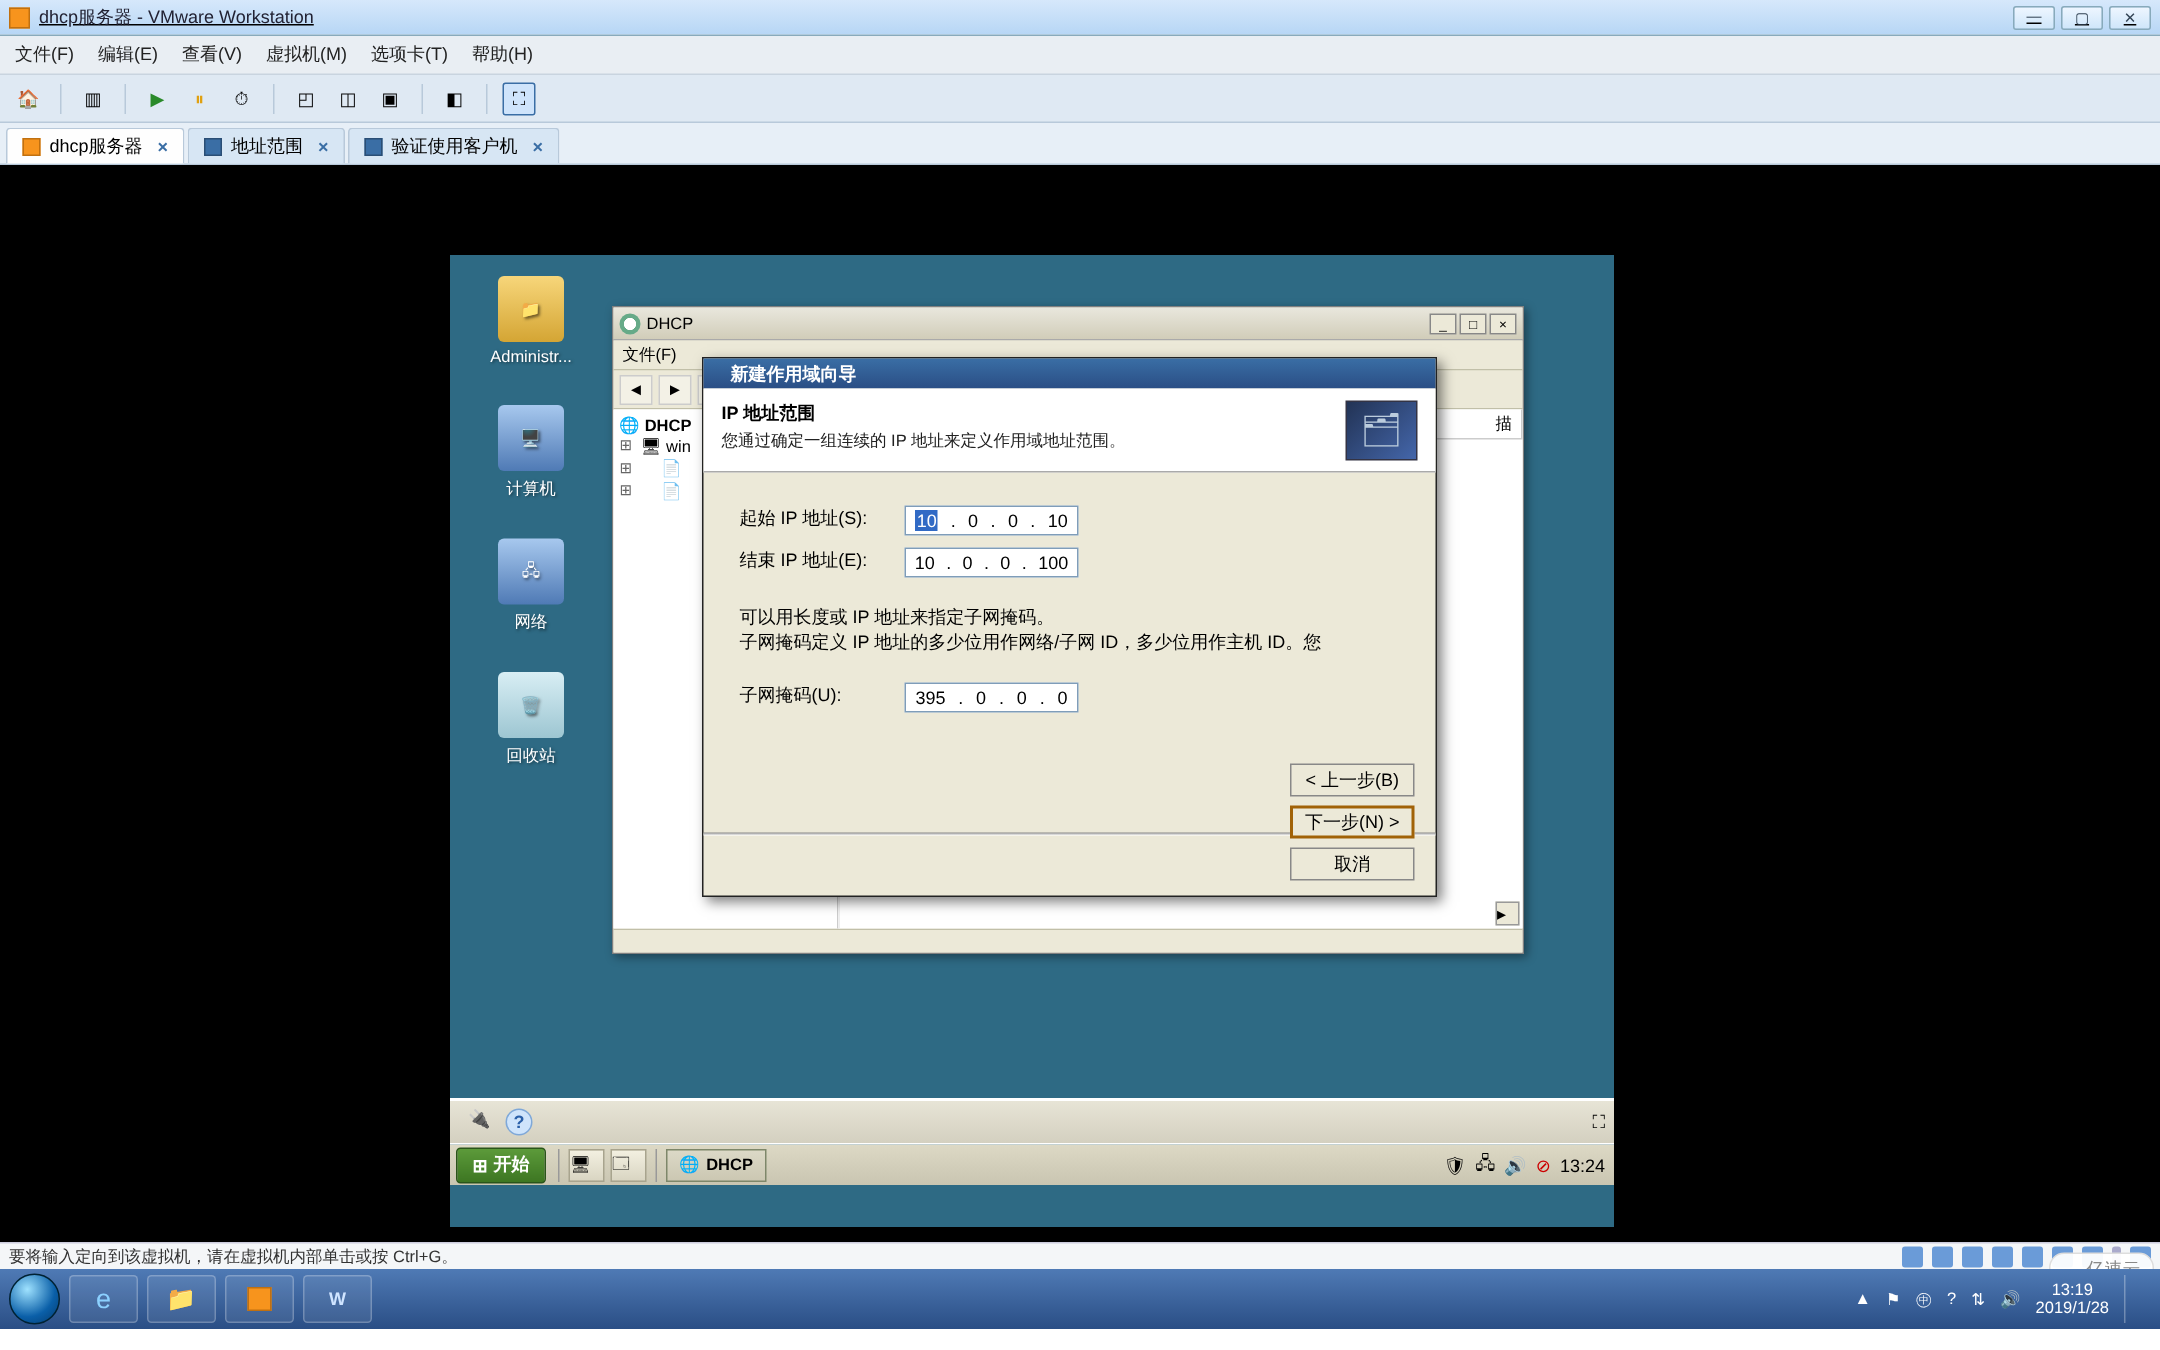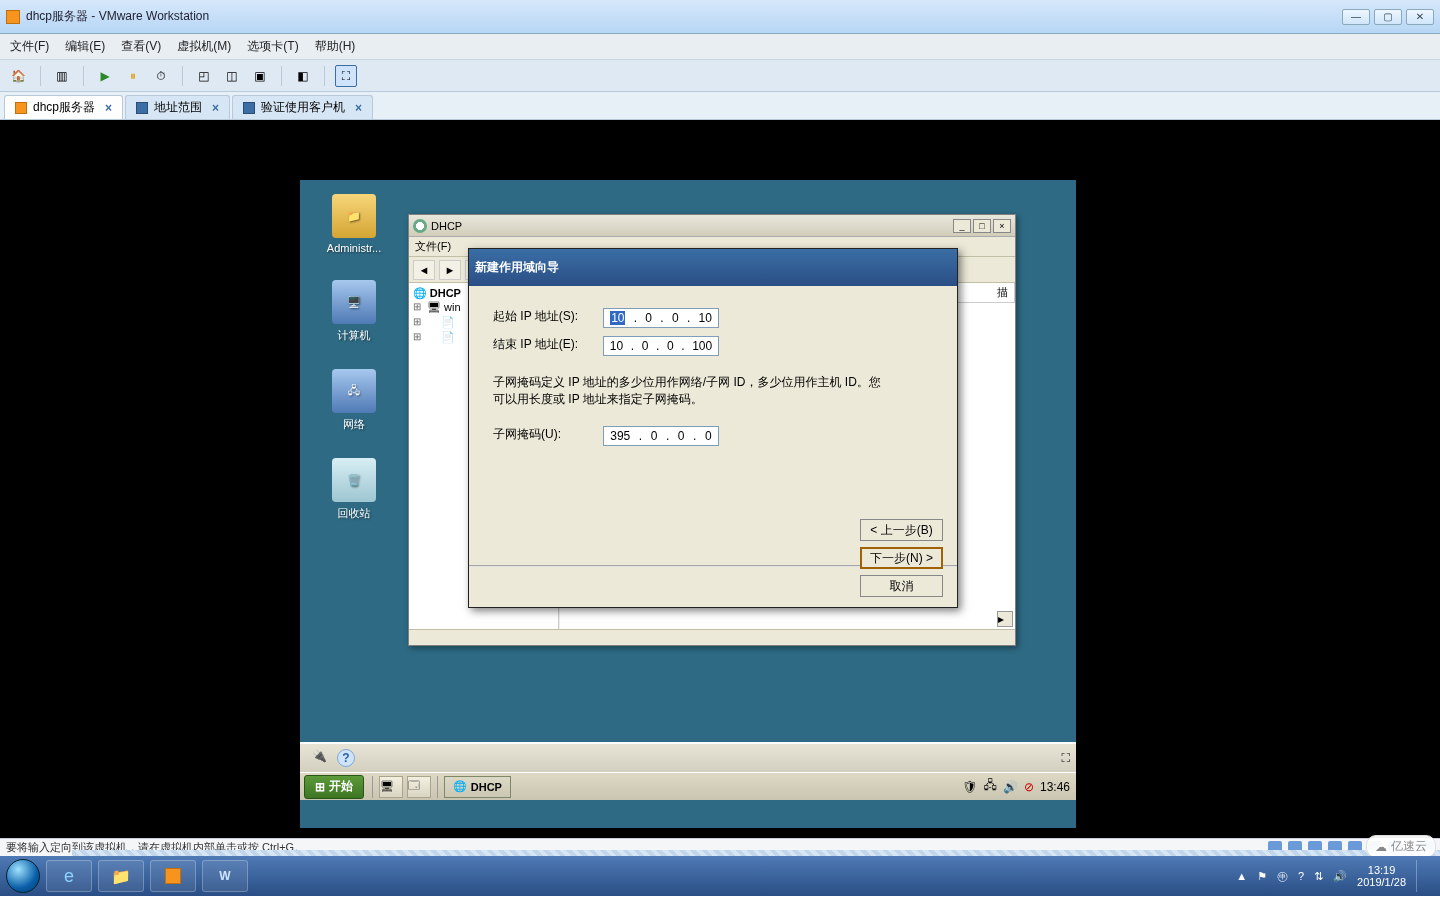--- a/index.html
+++ b/index.html
@@ -1,19 +1,19 @@
 <!DOCTYPE html>
 <html><head>
 <meta charset="utf-8">
 <style>
 * { box-sizing: border-box; margin: 0; padding: 0; font-family: "Microsoft YaHei", Tahoma, sans-serif; }
 body { width: 1440px; height: 900px; background: #fff; overflow: hidden; position: relative; font-size: 12px; }
 
 
-.outer-title { height: 34px; background: linear-gradient(#d6e8fb,#b7d6f5); border-bottom: 1px solid #8ab; display: flex; align-items: center; padding: 0 6px; }
+.outer-title { height: 24px; background: linear-gradient(#d6e8fb,#b7d6f5); border-bottom: 1px solid #8ab; display: flex; align-items: center; padding: 0 6px; text-decoration: underline; }
 .outer-title .icon-sq { width: 14px; height: 14px; background: #f7941d; border: 1px solid #c07010; margin-right: 6px; }
 .outer-title .ttl { font-size: 12px; color: #223; }
 .outer-title .spacer { flex: 1; }
 .winbtns { display: flex; gap: 4px; }
 .winbtn { width: 28px; height: 16px; background: linear-gradient(#eef6ff,#cfe6fa); border: 1px solid #8ab; border-radius: 2px; display: flex; align-items: center; justify-content: center; font-size: 10px; color: #345; }
 
 
 .vm-menubar { height: 26px; background: #e9eef3; border-bottom: 1px solid #c9d4df; display: flex; align-items: center; padding: 0 10px; gap: 16px; font-size: 12px; color: #222; }
 
 
@@ -53,21 +53,21 @@
 .tree-node{ padding:1px 0 1px 14px; position:relative;}
 .tree-node::before{content:"⊞"; position:absolute; left:0; top:1px; font-size:10px; color:#666;}
 .dhcp-right { flex:1; background:#fff; border-left:1px solid #eee;}
 .dhcp-right-head { height:20px; border-bottom:1px solid #ccc; display:flex;}
 .dhcp-right-head .col{ padding:2px 6px; font-size:11px; border-right:1px solid #ccc;}
 .dhcp-scrollbar { position:absolute; right:2px; bottom:18px; width:16px; height:16px; background:#ece9d8; border:1px solid #999;}
 .dhcp-btm { height:16px; background:#ece9d8; border-top:1px solid #c1bfa8;}
 
 
 .wizard { position: absolute; left: 168px; top: 68px; width: 490px; height: 360px; background: #ece9d8; border: 1px solid #222; box-shadow: 3px 3px 8px rgba(0,0,0,.5); }
-.wiz-title { height: 37px; background: linear-gradient(#3a6ea5,#2a4e85); color: #fff; font-size: 12px; display:flex; align-items:center; padding:0 6px; font-weight:bold;}
+.wiz-title { height: 20px; background: linear-gradient(#3a6ea5,#2a4e85); color: #fff; font-size: 12px; display:flex; align-items:center; padding:0 18px; font-weight:bold;}
 .wiz-head { height: 56px; background: #fff; border-bottom: 1px solid #aaa; display:flex; padding:8px 12px;}
 .wiz-head .txt { flex:1; }
 .wiz-head .txt .h1 { font-weight: bold; font-size: 12px; margin-bottom: 2px; }
 .wiz-head .txt .h2 { font-size: 11px; color:#222;}
 .wiz-head .imgico { width: 48px; height: 40px; background: linear-gradient(135deg,#223355,#4466aa); border:1px solid #334; display:flex;align-items:center;justify-content:center;}
 .wiz-body { padding: 14px 24px; font-size: 12px; color:#000;}
 .wiz-body .row { display:flex; align-items:flex-start; margin: 8px 0; }
 .wiz-body .lbl { width: 110px; }
 .ipbox { width: 116px; height: 20px; border:1px solid #7f9db9; background:#fff; font-family: "Courier New",monospace; font-size: 12px; display:flex; align-items:center; justify-content:space-around; padding:0 2px;}
 .ipbox .sel { background:#316ac5; color:#fff; padding:0 1px;}
@@ -211,20 +211,29 @@
             <div class="col" style="flex:1;text-align:right;">描</div>
           </div>
         </div>
       </div>
       <div class="dhcp-scrollbar">▸</div>
       <div class="dhcp-btm"></div>
     </div>
 
     <div class="wizard">
       <div class="wiz-title">新建作用域向导</div>
+      <div class="wiz-head">
+        <div class="txt">
+          <div class="h1">IP 地址范围</div>
+          <div class="h2">您通过确定一组连续的 IP 地址来定义作用域地址范围。</div>
+        </div>
+        <div class="imgico">
+            <span style="color:#bcd;font-size:22px;">🗂</span>
+          </div>
+      </div>
       <div class="wiz-body">
         <div class="row">
           <div class="lbl">起始 IP 地址(S):</div>
           <div class="ipbox">
             <span class="sel">10</span>
               <span>.</span>
             <span>0</span>
               <span>.</span>
             <span>0</span>
               <span>.</span>
@@ -237,22 +246,22 @@
             <span>10</span>
               <span>.</span>
             <span>0</span>
               <span>.</span>
             <span>0</span>
               <span>.</span>
             <span>100</span>
           </div>
         </div>
         <div style="height:10px"></div>
+        <div>可以用长度或 IP 地址来指定子网掩码。</div>
         <div>子网掩码定义 IP 地址的多少位用作网络/子网 ID，多少位用作主机 ID。您</div>
-        <div>可以用长度或 IP 地址来指定子网掩码。</div>
         <div style="height:10px"></div>
         <div class="row">
           <div class="lbl">子网掩码(U):</div>
           <div class="ipbox">
             <span>395</span>
               <span>.</span>
             <span>0</span>
               <span>.</span>
             <span>0</span>
               <span>.</span>
@@ -287,21 +296,21 @@
         <div style="width:1px;height:22px;background:#999;margin:0 4px;"></div>
         <div class="taskbtn active">
           <span>🌐</span>
           <span style="font-weight:bold">DHCP</span>
         </div>
         <div class="tray">
           <span>🛡</span>
           <span>🖧</span>
           <span>🔊</span>
           <span style="color:#c00">⊘</span>
-          <span>13:46</span>
+          <span>13:24</span>
         </div>
       </div>
     </div>
   </div>
 </div>
 
 <div class="host-status">
   <span>要将输入定向到该虚拟机，请在虚拟机内部单击或按 Ctrl+G。</span>
   <div class="spacer"></div>
   <div class="ics">

